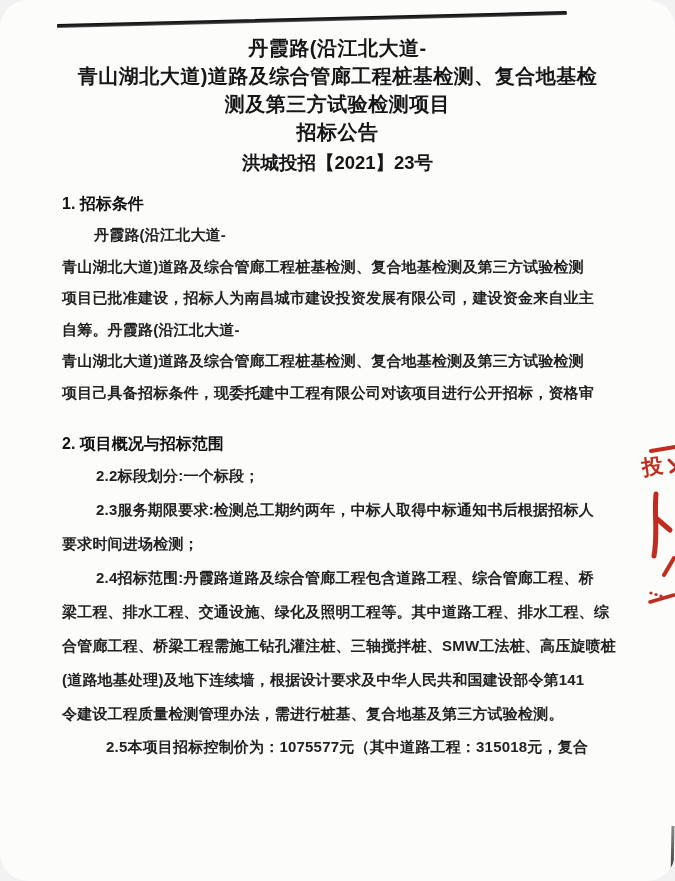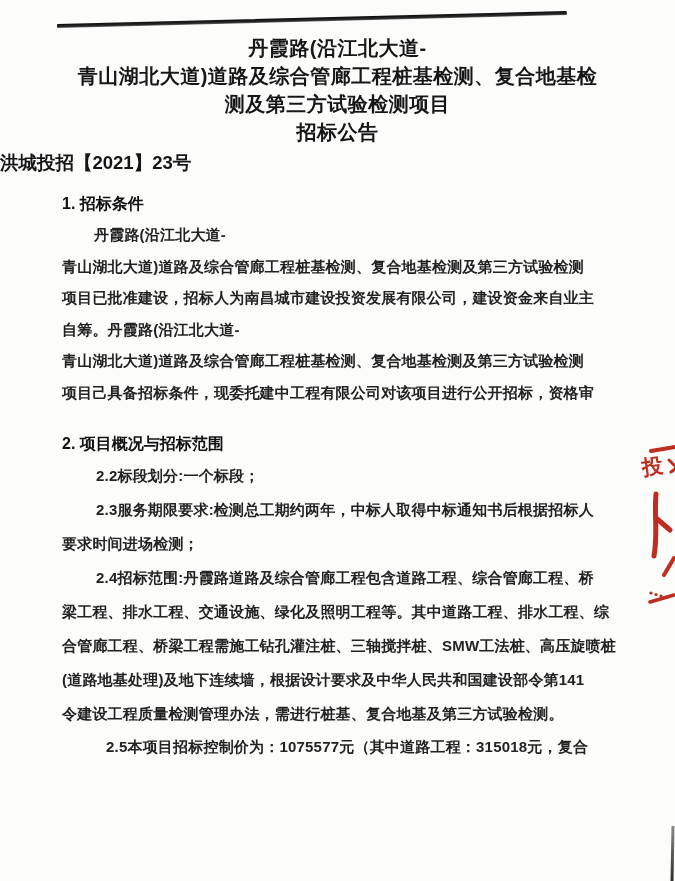--- a/index.html
+++ b/index.html
@@ -7,20 +7,21 @@
     width:675px;height:881px;
     background:#f2f2f2;
     font-family:"Liberation Sans", sans-serif;
   }
   .page{
     position:relative;
     width:675px;height:881px;
     background:#fcfcfb;
     overflow:hidden;
     color:#1e1e1e;
+    border-radius:28px;
   }
   
   .scan-bar{
     position:absolute;
     left:57px;top:24px;
     width:510px;height:4px;
     background:linear-gradient(to bottom,#0c0c0c 0%,#2a2a2a 70%,#6a6a6a 100%);
     transform:rotate(-1.45deg);
     transform-origin:left center;
     border-radius:1px;
@@ -41,20 +42,21 @@
   }
   .title-line{
     margin:0;
     font-size:20px;
     line-height:28px;
     letter-spacing:0.5px;
     white-space:nowrap;
   }
   .doc-number{
     margin:3px 0 0 0;
+    text-align:center;
     font-weight:bold;
     font-size:18.5px;
     line-height:28px;
     color:#161616;
   }
   .doc-body{
     margin:8px 50px 0 62px;
     font-size:15px;
     color:#222;
     font-weight:600;

